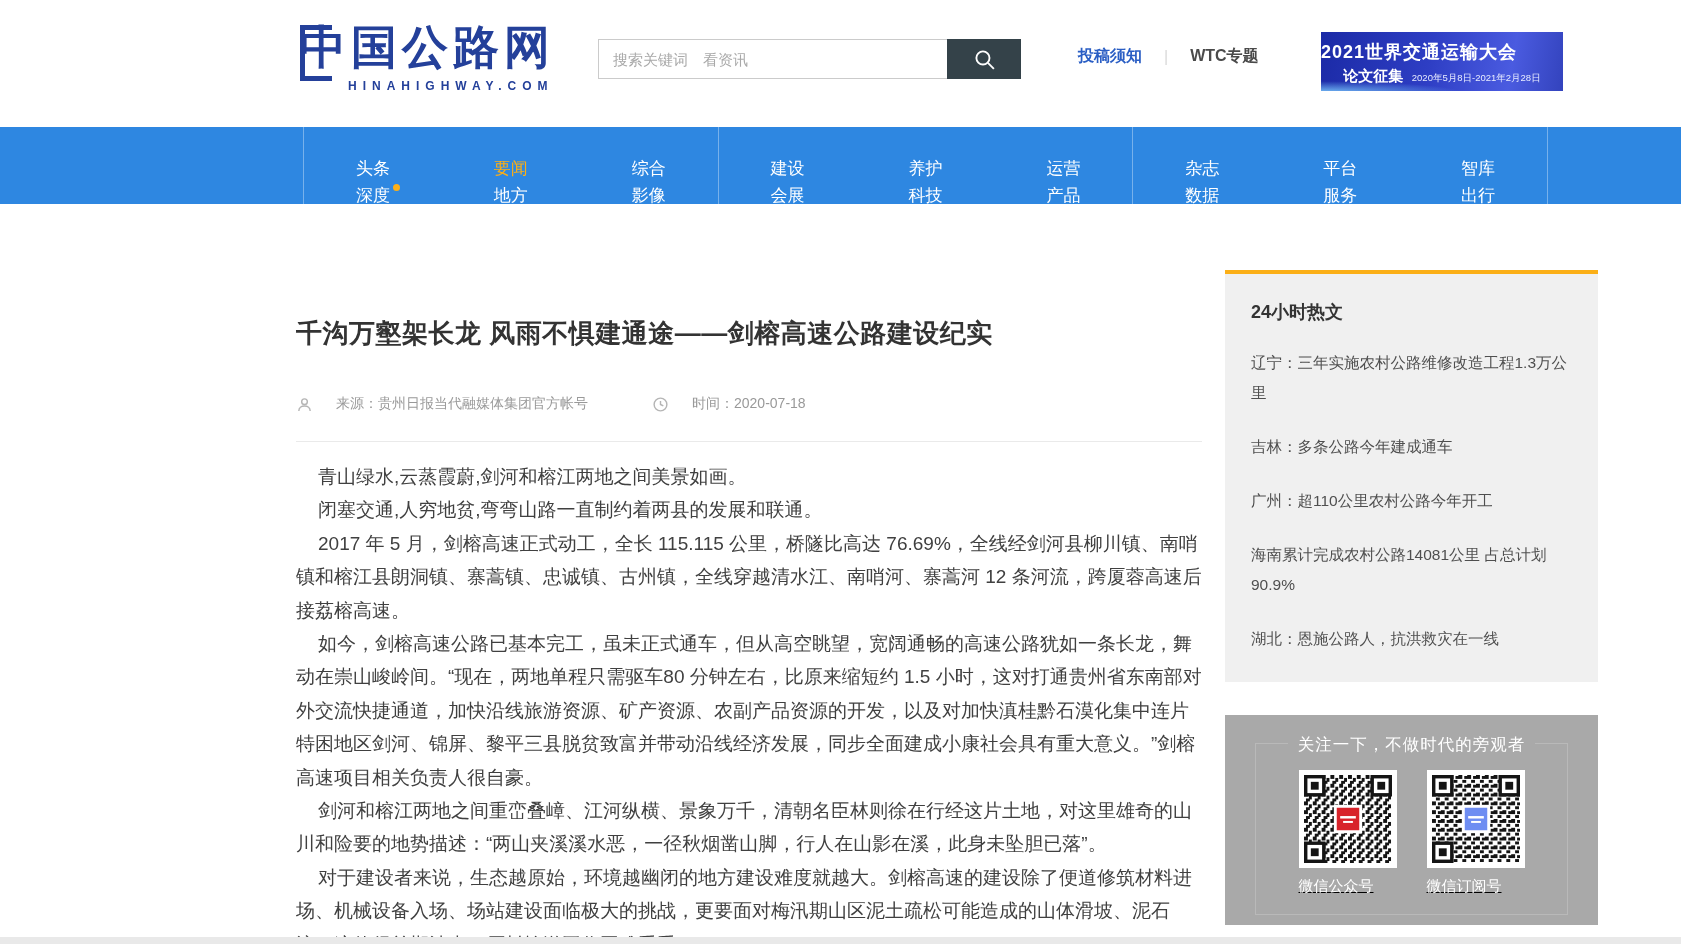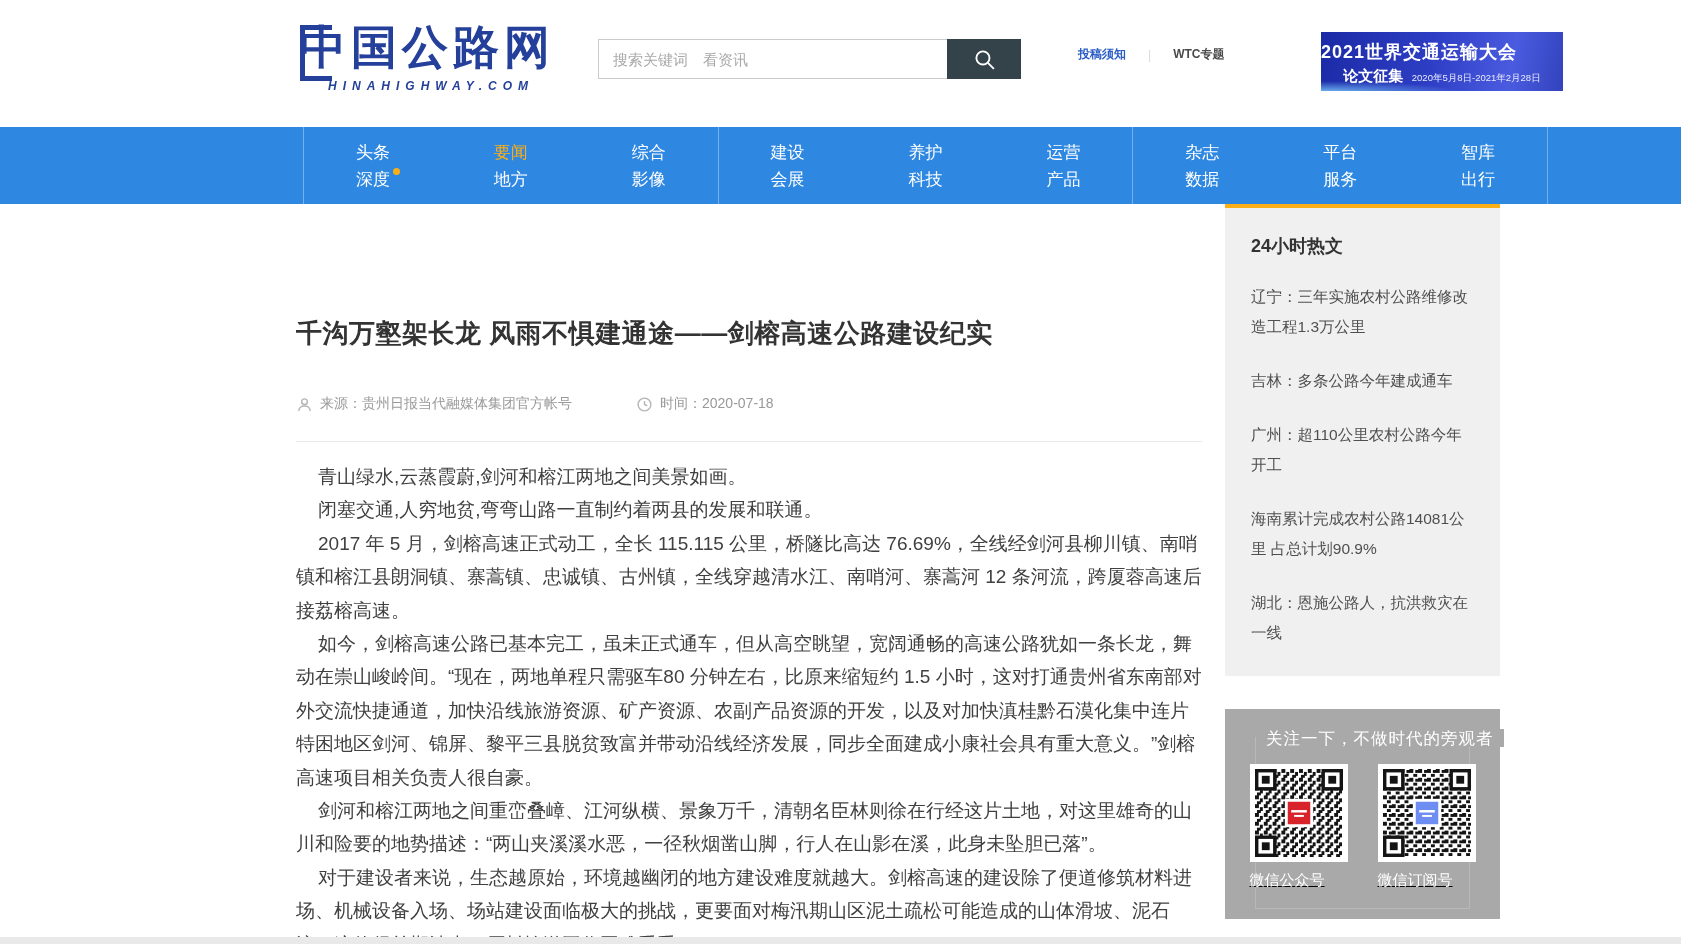--- a/index.html
+++ b/index.html
@@ -12,62 +12,62 @@
     width:1681px; height:944px; overflow:hidden; position:relative;
     font-family:"Liberation Sans","DejaVu Sans",sans-serif;
   }
   
   .header{position:relative; height:127px; background:#fff;}
   .logo{position:absolute; left:300px; top:18px; width:300px; cursor:pointer;}
   .logo-cn{position:relative; padding-left:0; font-size:46px; line-height:58px; font-weight:700;
            color:var(--logo-blue); letter-spacing:5px; white-space:nowrap;}
   .logo-bracket{position:absolute; left:0; top:7px; width:32px; height:56px;
            border:5px solid var(--logo-blue); border-right:none;}
-  .logo-en{margin-left:28px; margin-top:3px; font-size:12px; font-weight:700;
-           color:var(--logo-blue); letter-spacing:6px; white-space:nowrap;font-style:italic;}
+  .logo-en{margin-left:48px; margin-top:3px; font-size:12px; font-weight:700;
+           color:var(--logo-blue); letter-spacing:6px; white-space:nowrap;}
   .search-wrap{position:absolute; left:598px; top:39px; display:flex;}
   .search-input{width:349px; height:40px; border:1px solid #cbcbcb; border-right:none;
            padding:0 14px; font-size:15px; color:#333; outline:none;
            font-family:"Liberation Sans","DejaVu Sans",sans-serif;}
   .search-input::placeholder{color:#a9a9a9;}
   .search-btn{width:74px; height:40px; background:#344249; border:none; cursor:pointer;
            display:flex; align-items:center; justify-content:center;}
-  .header-links{position:absolute; left:1078px; top:46px; display:flex; align-items:center; font-size:12px;}
+  .header-links{position:absolute; left:1078px; top:46px; display:flex; align-items:center; font-size:16px;}
   .link-submit{color:var(--link-blue); font-weight:700; cursor:pointer; text-decoration:none;}
   .link-sep{color:#d9d9d9; margin:0 22px;}
   .link-wtc{color:#4a4a4a; font-weight:700; cursor:pointer; text-decoration:none;}
   .banner{position:absolute; left:1321px; top:32px; width:242px; height:59px; cursor:pointer; overflow:hidden;
            background:linear-gradient(100deg,#1b2aa6 0%,#2e3ec4 45%,#4a5be0 78%,#3343bd 100%);}
   .banner::after{content:""; position:absolute; left:-6px; bottom:-2px; width:150px; height:12px;
            background:radial-gradient(ellipse at left bottom, rgba(125,205,255,.95), rgba(125,205,255,0) 70%);}
   .banner-line1{margin-top:8px; text-align:left; color:#fff; font-size:18px; font-weight:700; letter-spacing:1px;}
   .banner-line2{margin-top:3px; text-align:center; color:#fff; white-space:nowrap;}
   .banner-line2 .t{font-size:15px; font-weight:700;}
   .banner-line2 .d{font-size:9.5px; margin-left:4px; color:#e8ecff;}
   
   .nav{height:77px; background:var(--nav-blue);}
   .nav-inner{margin-left:303px; width:1245px; height:100%; display:flex;}
   .nav-group{flex:1; display:flex; border-left:1px solid rgba(255,255,255,.35);}
   .nav-group:last-child{border-right:1px solid rgba(255,255,255,.35);}
-  .nav-col{flex:1; display:flex; flex-direction:column; align-items:center; justify-content:center; gap:10px;}
+  .nav-col{flex:1; display:flex; flex-direction:column; align-items:center; justify-content:flex-end; gap:10px;}
   .nav-link{color:#fff; font-size:17px; cursor:pointer; position:relative; line-height:1;}
   .nav-link.active{color:var(--accent);}
   .nav-dot{position:absolute; right:-10px; top:-3px; width:7px; height:7px; border-radius:50%; background:var(--accent);}
   
   .content{display:flex; align-items:flex-start; background:#fff;}
   .article{margin-left:296px; width:906px;}
   .article-title{margin-top:112px; font-size:26px; font-weight:600; color:#333; letter-spacing:.5px;}
   .article-meta{margin-top:44px; display:flex; align-items:center; font-size:14px; color:#999;}
-  .meta-item{display:flex; align-items:center; gap:7px;}
+  .meta-item{display:flex; align-items:center; gap:23px;}
   .meta-time{margin-left:64px;}
   .article-divider{margin-top:28px; border:0; border-top:1px solid #eaeaea;}
   .article-body{margin-top:18px; font-size:19px; line-height:33.4px; color:var(--body-text);}
   .article-body p{text-indent:22px;}
   
-  .sidebar{width:275px; margin-left:23px; }
+  .sidebar{width:373px; margin-left:23px; margin-top:66px;}
   .hot-box{background:var(--hot-bg); border-top:4px solid var(--accent); padding:26px 26px 28px;}
   .hot-title{font-size:18px; font-weight:700; color:#333;}
   .hot-item{margin-top:24px; font-size:15.5px; line-height:30px; color:#4f4f4f; cursor:pointer;}
   .follow-box{margin-top:33px; background:var(--follow-bg); padding:16px 30px 10px;text-decoration:underline;}
   .follow-inner{border:1px solid #b9b9b9; position:relative; padding:26px 0 18px; margin-top:12px;}
   .follow-title{position:absolute; top:-10px; left:0; width:100%; text-align:center; white-space:nowrap;}
   .follow-title span{background:var(--follow-bg); color:#fff; font-size:16.5px; padding:0 10px; letter-spacing:1px;}
   .qr-row{display:flex; justify-content:center; gap:30px;}
   .qr-card{text-align:left;}
   .qr-frame{width:98px; height:98px; background:#fff; display:flex; align-items:center; justify-content:center;}

